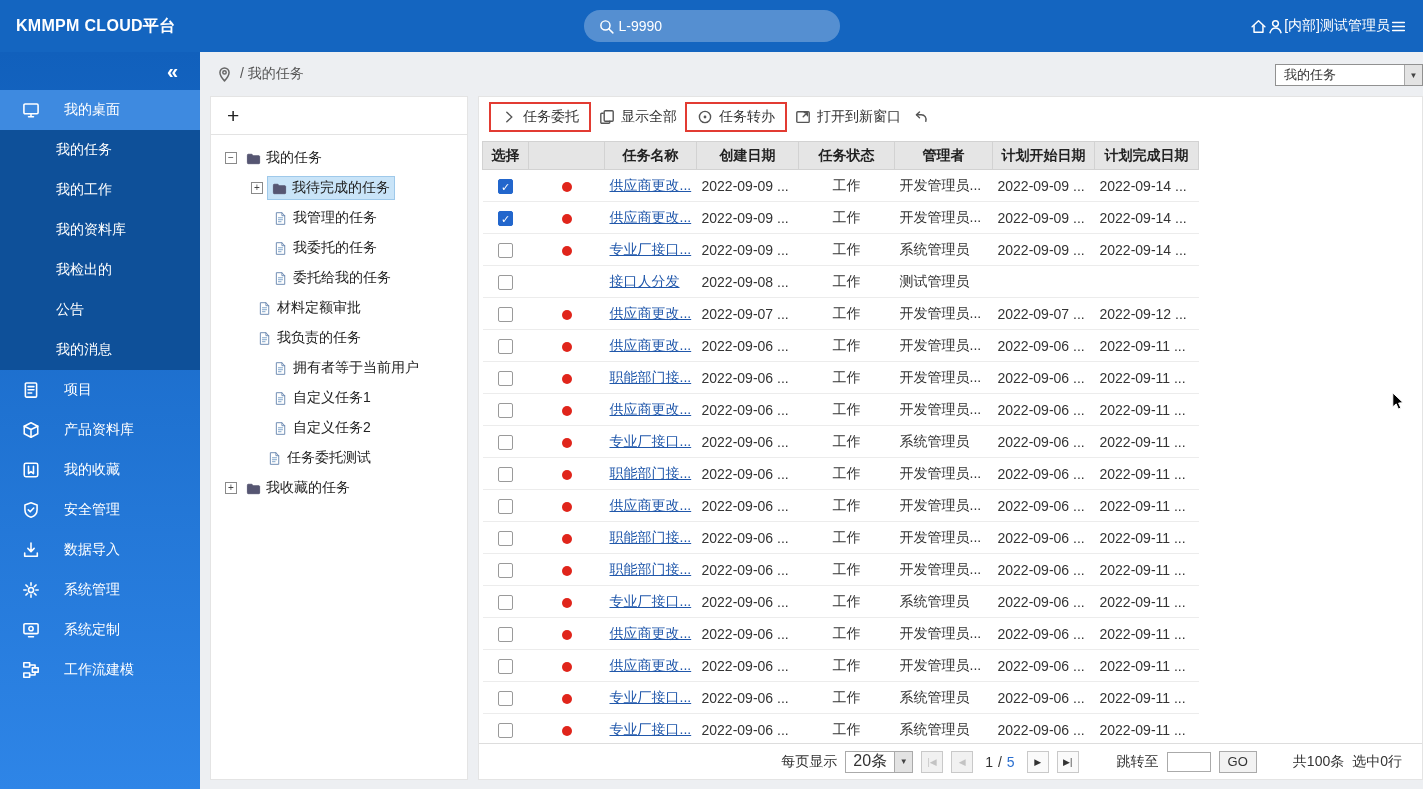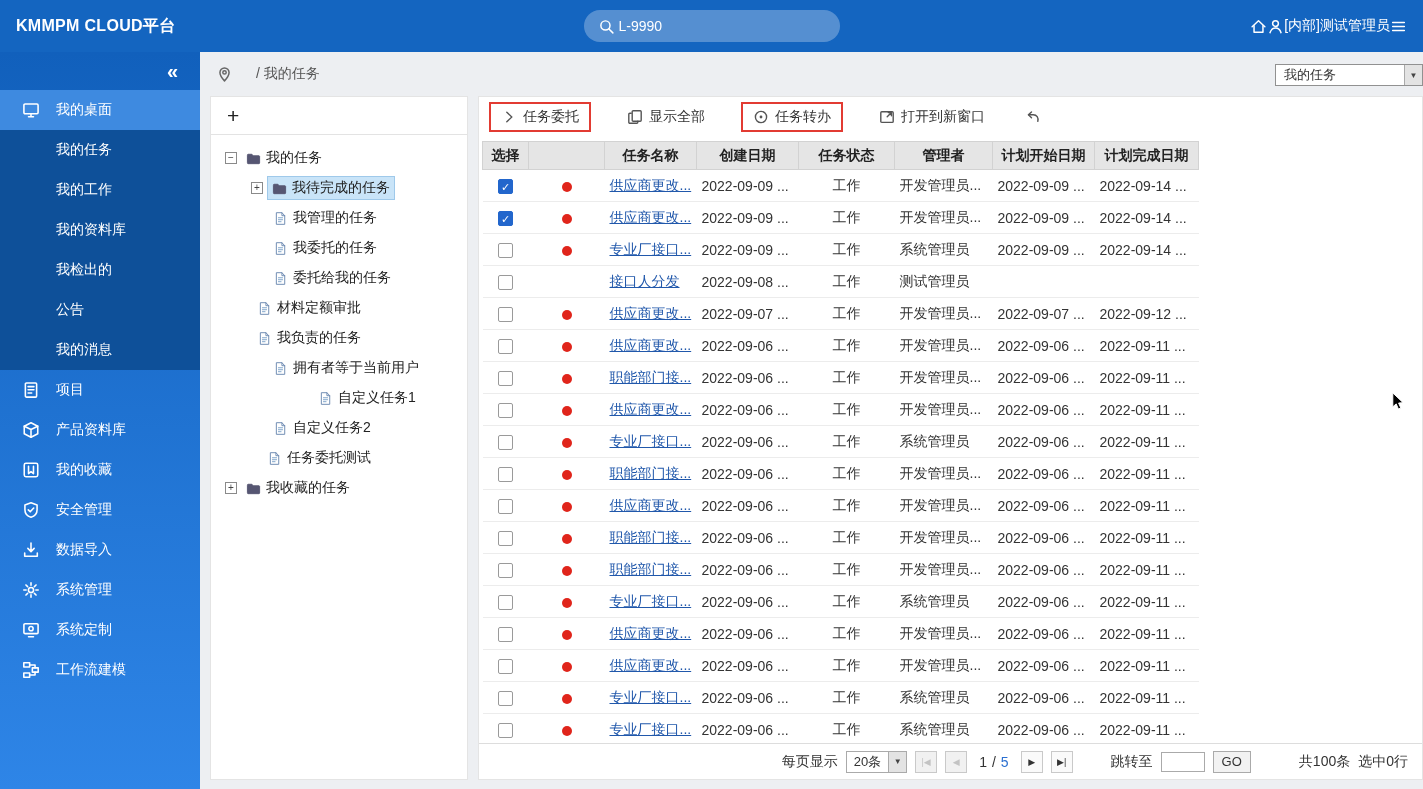--- a/index.html
+++ b/index.html
@@ -13,73 +13,73 @@
     background:rgba(255,255,255,.28);display:flex;align-items:center;padding:0 14px;gap:4px;font-size:14px;color:#fff;cursor:text}
   .top-right{margin-left:auto;display:flex;align-items:center;padding-right:16px;font-size:14px;white-space:nowrap}
   .top-right .ic{cursor:pointer}
 
   .ic{width:17px;height:17px;fill:none;stroke:currentColor;stroke-width:1.4;stroke-linecap:round;stroke-linejoin:round;flex:0 0 auto;display:inline-block;vertical-align:middle}
 
   
   .layout{display:flex;height:737px}
   .sidebar{width:200px;flex:0 0 200px;background:linear-gradient(180deg,#1160bc,#2e85e7);color:#fff;display:flex;flex-direction:column;overflow:hidden}
   .sb-collapse{height:38px;display:flex;align-items:center;justify-content:flex-end;padding-right:22px;font-size:20px;cursor:pointer;font-weight:bold}
-  .sb-item{height:40px;display:flex;align-items:center;gap:16px;padding-left:22px;font-size:14px;cursor:pointer;white-space:nowrap}
+  .sb-item{height:40px;display:flex;align-items:center;gap:24px;padding-left:22px;font-size:14px;cursor:pointer;white-space:nowrap}
   .sb-item.sub{padding-left:56px;background:#0e5099}
   .sb-item.active{background:#3e8ae0}
   .sb-ic{width:18px;height:18px}
 
   .main{flex:1;display:flex;flex-direction:column;min-width:0}
-  .crumb{height:44px;display:flex;align-items:center;padding:0 10px 0 16px;position:relative;color:#555;font-size:14px;gap:23px}
+  .crumb{height:44px;display:flex;align-items:center;padding:0 10px 0 16px;position:relative;color:#555;font-size:14px;gap:7px}
   .view-select{position:absolute;right:0;top:12px;width:148px;height:22px;background:#fff;border:1px solid #919191;display:flex;align-items:center;font-size:13px;color:#333;cursor:pointer}
   .view-select .val{flex:1;padding-left:8px;white-space:nowrap;overflow:hidden}
   .view-select .arrow{width:18px;height:20px;background:#e3e3e3;border-left:1px solid #aaa;display:flex;align-items:center;justify-content:center;font-size:8px;color:#444}
 
   .content{flex:1;display:flex;gap:10px;padding:0 0 9px 10px;min-height:0}
 
   
   .tree-panel{width:258px;flex:0 0 258px;background:#fff;border:1px solid #e4e4e4;display:flex;flex-direction:column;overflow:hidden}
   .tree-head{height:38px;border-bottom:1px solid #e3e3e3;display:flex;align-items:center;padding-left:16px;flex:0 0 auto}
   .add-btn{font-size:21px;color:#222;cursor:pointer;line-height:1}
   .tree-body{padding-top:8px;overflow:hidden}
   .tnode{height:30px;display:flex;align-items:center;gap:5px;font-size:14px;color:#222;cursor:pointer;white-space:nowrap}
   .exp{width:12px;height:12px;border:1px solid #8a8a8a;background:#fff;font-size:10px;line-height:10px;text-align:center;color:#444;flex:0 0 auto;cursor:pointer}
   .nwrap{display:inline-flex;align-items:center;gap:5px;padding:2px 4px}
   .nwrap.sel{background:#c9e4f8;outline:1px solid #9fc9ea}
   .tree-ic{width:15px;height:15px}
 
   
   .table-panel{flex:1;background:#fff;border:1px solid #e4e4e4;display:flex;flex-direction:column;min-width:0;overflow:hidden}
-  .toolbar{height:40px;flex:0 0 auto;display:flex;align-items:center;gap:32px;padding:0 10px;font-size:14px;color:#333}
+  .toolbar{height:40px;flex:0 0 auto;display:flex;align-items:center;gap:4px;padding:0 10px;font-size:14px;color:#333}
   .tb-btn{display:flex;align-items:center;gap:6px;cursor:pointer;padding:4px 4px;white-space:nowrap}
   .tb-btn .ic{width:16px;height:16px;color:#555}
   .tb-btn.annot{border:2px solid #e23b32;padding:4px 10px}
 
   .tbl-wrap{flex:1;overflow:hidden;padding:4px 3px}
   table{border-collapse:collapse;table-layout:fixed;width:716px;font-size:14px}
   th{background:#e5e5e5;border:1px solid #d2d2d2;height:28px;font-weight:bold;color:#222;text-align:center;overflow:hidden;white-space:nowrap;cursor:pointer}
   td{height:32px;border-bottom:1px solid #ececec;padding:0 5px;color:#333;white-space:nowrap;overflow:hidden}
   .c-c{text-align:center}
   .cb{display:inline-block;width:15px;height:15px;border:1px solid #9a9a9a;border-radius:2px;background:#fff;font-size:11px;line-height:14px;text-align:center;color:#fff;vertical-align:middle;cursor:pointer}
   .cb.on{background:#2266cc;border-color:#2266cc}
   .dot{display:inline-block;width:10px;height:10px;border-radius:50%;background:#e0251b;vertical-align:middle}
   .lnk{color:#2158ab;text-decoration:underline;cursor:pointer}
 
   
-  .pagination{height:36px;flex:0 0 auto;border-top:1px solid #ddd;display:flex;align-items:center;justify-content:flex-end;gap:8px;padding-right:14px;font-size:14px;color:#333;white-space:nowrap}
+  .pagination{height:36px;flex:0 0 auto;border-top:1px solid #ddd;display:flex;align-items:center;justify-content:flex-end;gap:8px;padding-right:20px;font-size:14px;color:#333;white-space:nowrap}
   .pg-select{display:inline-flex;border:1px solid #aaa;height:22px;align-items:center;background:#fff;cursor:pointer}
-  .pg-select-val{padding:0 7px;font-size:13px}
+  .pg-select-val{padding:0 7px;font-size:16px}
   .pg-select-btn{width:18px;height:20px;background:#e3e3e3;border-left:1px solid #aaa;font-size:8px;display:flex;align-items:center;justify-content:center;color:#444}
   .pg-btn{width:22px;height:22px;border:1px solid #c9c9c9;background:#fafafa;color:#333;font-size:9px;display:inline-flex;align-items:center;justify-content:center;cursor:pointer}
   .pg-btn.disabled{color:#c3c3c3;background:#f1f1f1}
   .pg-pos{margin:0 4px;display:inline-flex;gap:5px}
   .pg-pos .tot{color:#2a6fd0}
   .pg-input{width:44px;height:20px;border:1px solid #aaa;font-size:13px;padding:0 4px;font-family:inherit}
   .pg-go{border:1px solid #aaa;background:#f2f2f2;height:22px;padding:0 8px;display:inline-flex;align-items:center;font-size:13px;cursor:pointer;color:#333}
-  .pg-total{margin-left:40px}
+  .pg-total{margin-left:28px}
 
   .cursor{position:absolute;left:1389px;top:392px;width:19px;height:19px;z-index:99}
 </style>
 </head>
 <body>
 
 <div class="topbar">
   <div class="brand">KMMPM CLOUD平台</div>
   <div class="searchbox">
     <svg class="ic" viewBox="0 0 16 16">
@@ -289,21 +289,21 @@
             <div class="tnode" style="padding-left: 58px;">
               <span class="nwrap">
                 <svg class="ic tree-ic" viewBox="0 0 16 16">
                   <path d="M4 1.8h5.5L12.5 5v9.2H4z" fill="#fff" stroke="#6a87b0" stroke-width="1"></path>
                   <path d="M9.5 1.8V5h3" stroke="#6a87b0" stroke-width="1"></path>
                   <path d="M5.8 7.2h4.4M5.8 9.3h4.4M5.8 11.4h2.8" stroke="#7aa0c8" stroke-width="1"></path>
                 </svg>
                 <span>拥有者等于当前用户</span>
               </span>
             </div>
-            <div class="tnode" style="padding-left: 58px; margin-left: 45px;">
+            <div class="tnode" style="padding-left: 58px;">
               <span class="nwrap">
                 <svg class="ic tree-ic" viewBox="0 0 16 16">
                   <path d="M4 1.8h5.5L12.5 5v9.2H4z" fill="#fff" stroke="#6a87b0" stroke-width="1"></path>
                   <path d="M9.5 1.8V5h3" stroke="#6a87b0" stroke-width="1"></path>
                   <path d="M5.8 7.2h4.4M5.8 9.3h4.4M5.8 11.4h2.8" stroke="#7aa0c8" stroke-width="1"></path>
                 </svg>
                 <span>自定义任务1</span>
               </span>
             </div>
             <div class="tnode" style="padding-left: 58px;">

